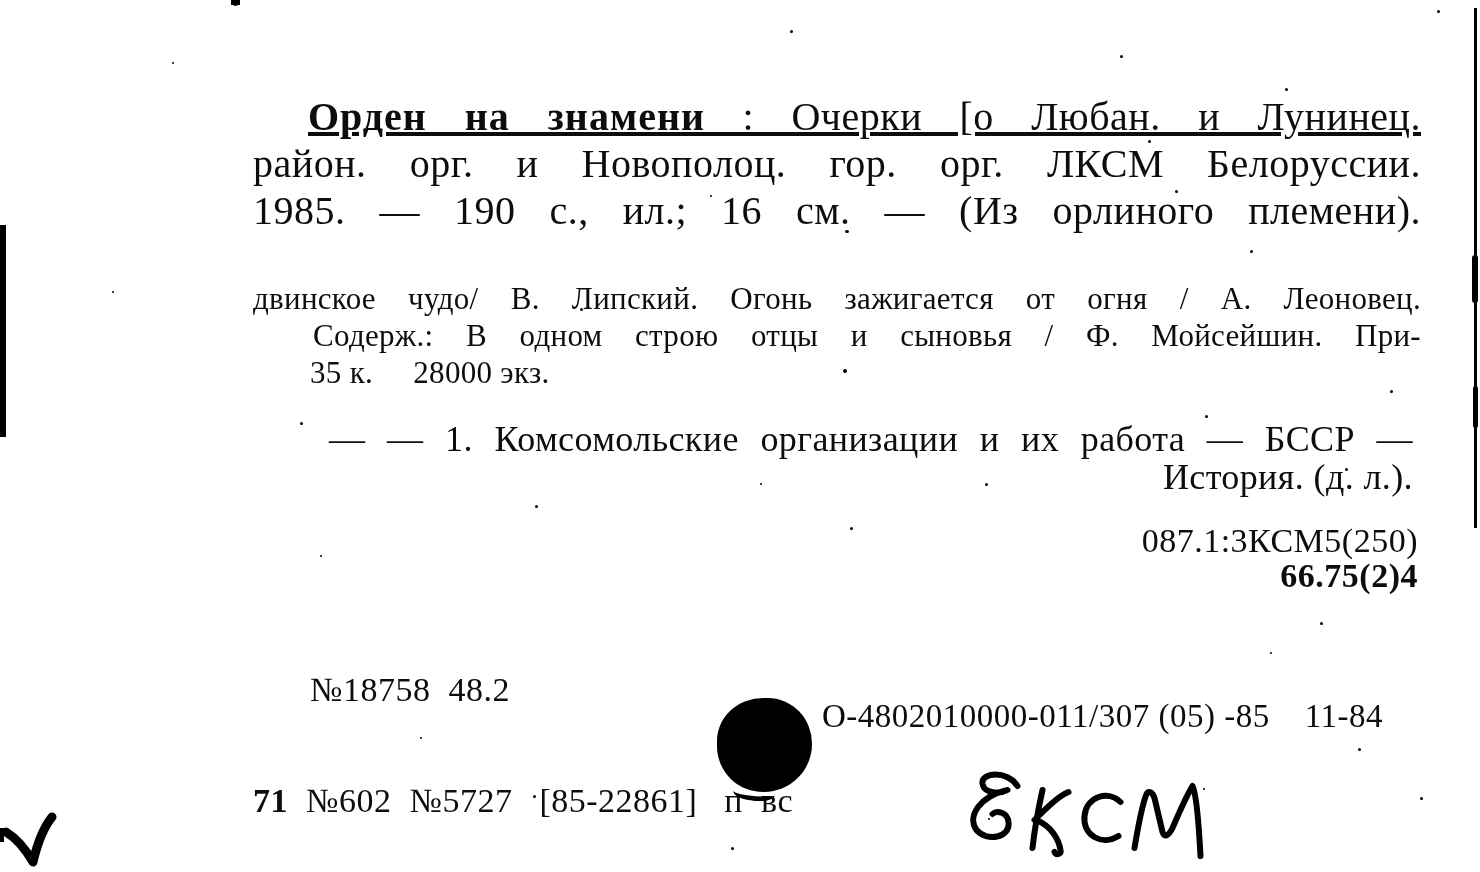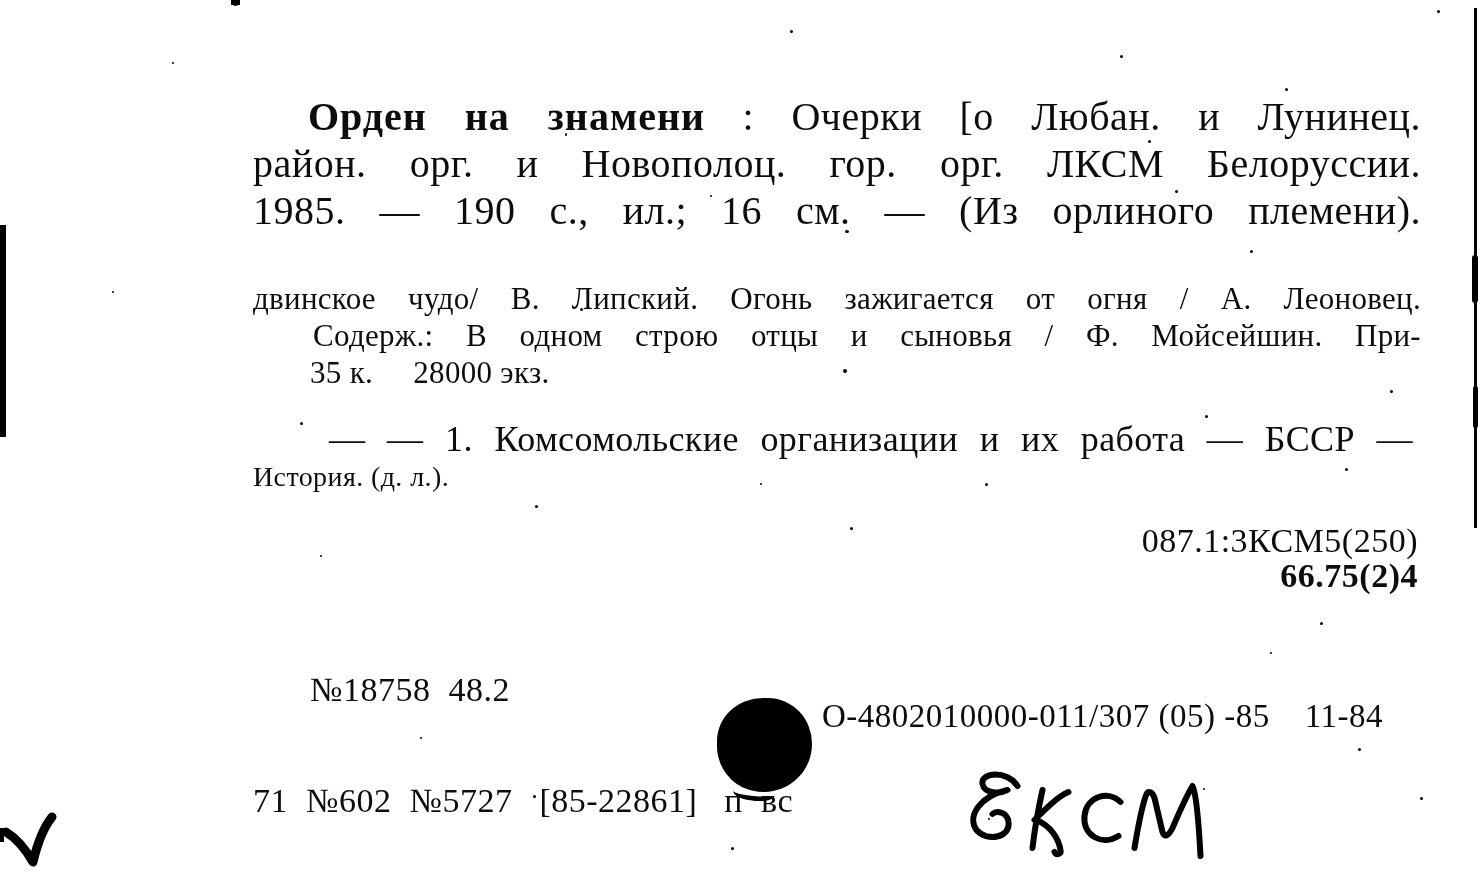--- a/index.html
+++ b/index.html
@@ -11,49 +11,49 @@
     overflow:hidden;
     font-family:"Liberation Serif", "DejaVu Serif", serif;
     color:#0d0d0d;
   }
   
   .main-block { position:absolute; left:253px; top:93px; width:1168px; }
   .main-line {
     font-size:40px; line-height:47px; letter-spacing:0.5px;
     text-align:justify; text-align-last:justify; white-space:normal;
   }
-  .main-line.first { text-indent:55px; }
+  .main-line.first { text-indent:55px;text-decoration:underline; }
   .title-bold { font-weight:700; letter-spacing:1px; }
   
   .contents-block { position:absolute; left:253px; top:280px; width:1168px; }
   .contents-line {
     font-size:31px; line-height:37px; letter-spacing:0.3px;
     text-align:justify; text-align-last:justify;
   }
   .contents-line.first { text-indent:60px; }
   .price-line {
     font-size:31px; line-height:37px; letter-spacing:0.3px;
     white-space:pre; text-align:center; text-align-last:left; padding-left:57px;
   }
   
   .tracing-block { position:absolute; left:253px; top:420px; width:1160px; }
   .tracing-line1 {
     font-size:36px; line-height:38px; letter-spacing:0.4px;
     text-align:justify; text-align-last:justify; text-indent:76px;
   }
-  .tracing-line2 { font-size:28px; line-height:38px; letter-spacing:0.4px; }
+  .tracing-line2 { font-size:36px; line-height:38px; letter-spacing:0.4px;text-align:right; }
   
   .class-block { position:absolute; right:62px; top:523px; text-align:right;
     font-size:34px; line-height:35px; letter-spacing:0.5px; }
   .class-bbk { font-weight:700; }
   
   .acc-block { position:absolute; left:253px; top:597px;
     font-size:34px; line-height:37px; white-space:pre; letter-spacing:0.5px; }
   .acc-indent { padding-left:57px; }
-  .acc-num { font-weight:400; }
+  .acc-num { font-weight:700; }
   
   .pubcode { position:absolute; left:822px; top:697px;
     font-size:33px; line-height:38px; white-space:pre; letter-spacing:0.5px; }
   
   .blob { position:absolute; left:717px; top:698px; width:95px; height:94px;
     background:#000; border-radius:50% 48% 52% 50% / 47% 50% 53% 50%; }
   .blob-tail { position:absolute; left:733px; top:785px; width:42px; height:16px;
     border-bottom:5px solid #000; border-radius:0 0 50% 60%; transform:rotate(4deg); }
   
   .edge-left-bar { position:absolute; left:0; top:225px; width:6px; height:212px; background:#000; }

